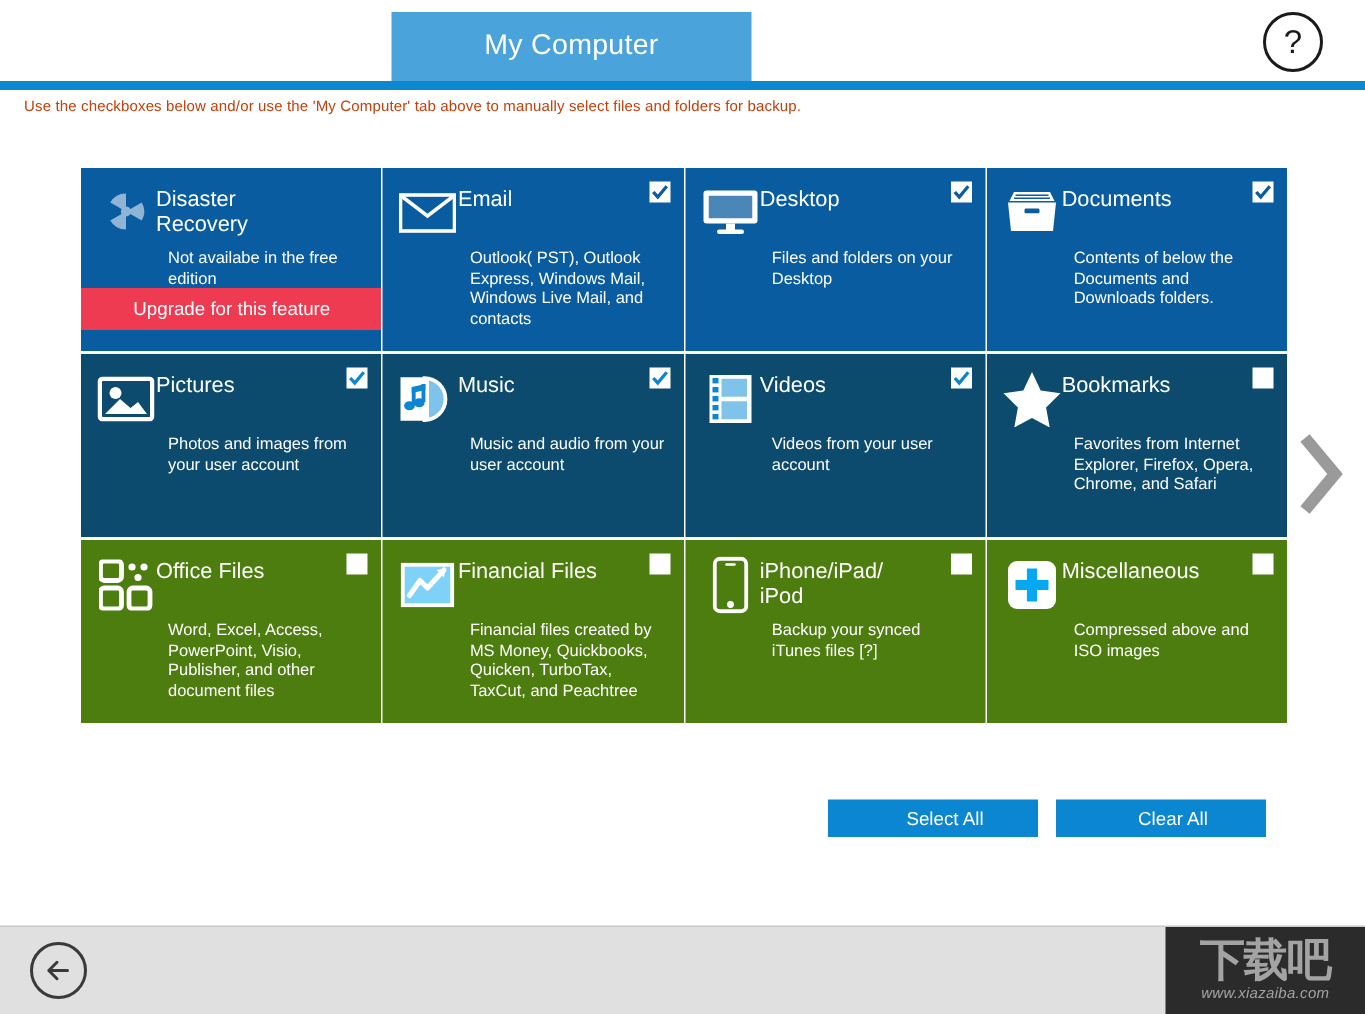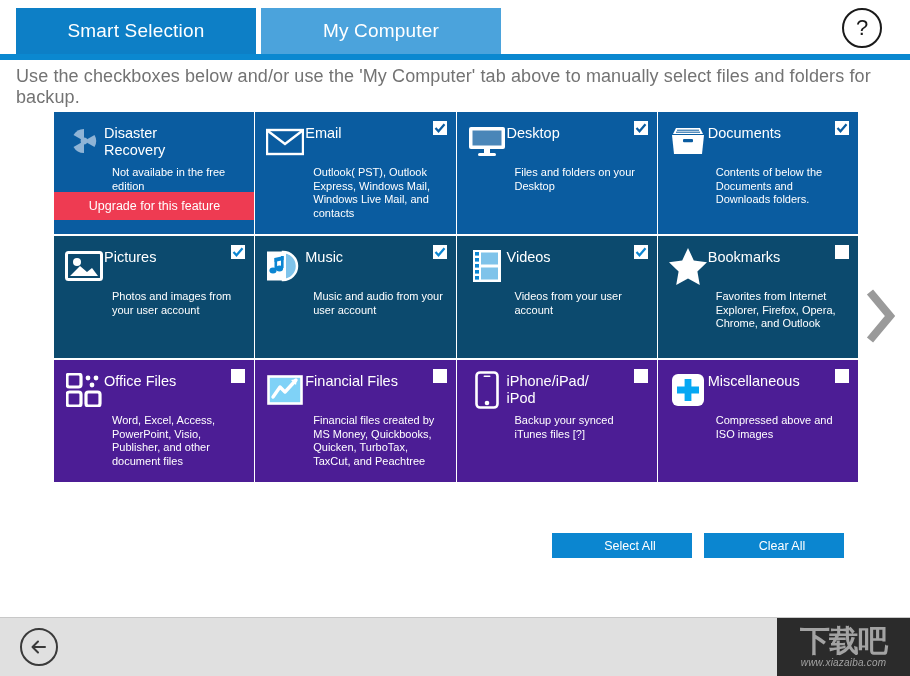--- a/index.html
+++ b/index.html
@@ -49,22 +49,22 @@
     left: 0; top: 54px;
     width: 910px; height: 6px;
     background: #0b88d0;
   }
 
   
   .instruction {
     position: absolute;
     left: 16px; top: 66px;
     width: 880px;
-    font-size: 18px;
-    color: #737373;
+    font-size: 10px;
+    color: #c2410c;
     letter-spacing: 0.1px;
   }
 
   
   .help-btn {
     position: absolute;
     right: 28px; top: 8px;
     width: 40px; height: 40px;
     border: 2px solid #1a1a1a;
     border-radius: 50%;
@@ -90,21 +90,21 @@
   .tile {
     position: relative;
     width: 201px;
     height: 122px;
     padding: 10px 10px 8px 10px;
     cursor: pointer;
     overflow: hidden;
   }
   .row1 .tile { background: #0a5ca0; }
   .row2 .tile { background: #0c4a6e; }
-  .row3 .tile { background: #4c1d95; }
+  .row3 .tile { background: #4d7c0f; }
 
   .tile-head {
     display: flex;
     align-items: flex-start;
     gap: 0;
   }
   .tile-icon {
     flex: 0 0 auto;
     width: 40px; height: 40px;
     display: flex; align-items: center; justify-content: center;
@@ -242,23 +242,20 @@
     letter-spacing: 0.2px;
     font-style: italic;
   }
 </style>
 </head>
 <body>
 
 <div id="app">
 
   <div class="tabbar">
-    <div class="tab tab-active">
-      <span>Smart Selection</span>
-    </div>
     <div class="tab tab-inactive">
       <span>My Computer</span>
     </div>
   </div>
   <div class="tab-underline"></div>
 
   <div class="help-btn">
     <span>?</span>
   </div>
 
@@ -422,21 +419,21 @@
       <div class="tile">
         <div class="cb"></div>
         <div class="tile-head">
           <span class="tile-icon">
             <svg width="40" height="38" viewBox="0 0 40 38">
               <path d="M20 1 L25.8 13.4 L39 15.2 L29.4 24.6 L31.8 38 L20 31.6 L8.2 38 L10.6 24.6 L1 15.2 L14.2 13.4 Z" fill="#ffffff"></path>
             </svg>
           </span>
           <div class="tile-title">Bookmarks</div>
         </div>
-        <div class="tile-desc wide">Favorites from Internet Explorer, Firefox, Opera, Chrome, and Outlook</div>
+        <div class="tile-desc wide">Favorites from Internet Explorer, Firefox, Opera, Chrome, and Safari</div>
       </div>
     </div>
 
     <div class="grid-row row3">
 
       <div class="tile">
         <div class="cb"></div>
         <div class="tile-head">
           <span class="tile-icon">
             <svg width="36" height="34" viewBox="0 0 36 34">

